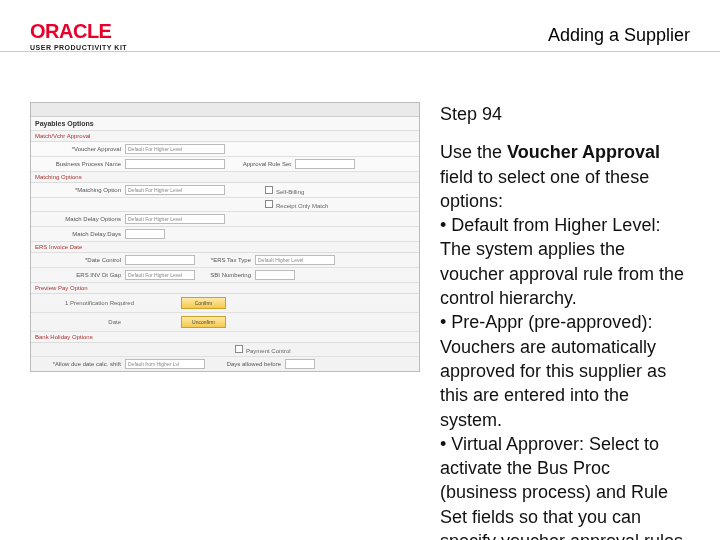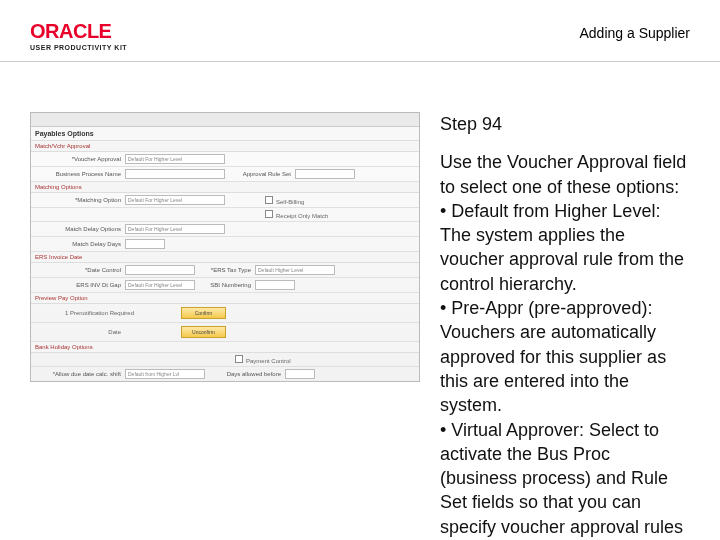--- a/index.html
+++ b/index.html
@@ -9,41 +9,41 @@
     font-family: Arial, Helvetica, sans-serif;
     font-size: 12px;
     background: #fff;
     color: #000;
     position: relative;
   }
   .header {
     display: flex;
     justify-content: space-between;
     align-items: flex-start;
-    padding: 20px 30px 10px 30px;
+    padding: 20px 30px 0 30px;
     border-bottom: 1px solid #ccc;
     gap: 8px;
   }
   .logo-block { display: flex; flex-direction: column; }
   .oracle-logo {
     font-family: "Arial Black", Arial, sans-serif;
     font-weight: 900;
     color: #e8002b;
     font-size: 20px;
     letter-spacing: -0.5px;
   }
   .oracle-sub {
     font-size: 7px;
     font-weight: bold;
     letter-spacing: 0.5px;
     color: #222;
     margin-top: 1px;
   }
   .page-title {
-    font-size: 14px;
+    font-size: 18px;
     color: #000;
     padding-top: 5px;
   }
   .content {
     display: flex;
     padding: 50px 30px 20px 30px;
     gap: 20px;
   }
   .screenshot {
     flex: 0 0 390px;
@@ -65,21 +65,21 @@
   .ss-title { background:#f8f8f8; color:#333; font-weight:bold; font-size:7px; padding:3px 4px; border-bottom:1px solid #ddd; }
   .right {
     flex: 1;
     font-size: 18px;
     line-height: 1.35;
     color: #111;
   }
   .step {
     margin-bottom: 14px;
   }
-  .right b { font-weight: normal; }
+  .right b { font-weight: bold; }
   .bullet { margin-top: 0; }
 </style>
 </head>
 <body>
 
 <div class="header">
   <div class="logo-block">
     <div class="oracle-logo">ORACLE</div>
     <div class="oracle-sub">USER PRODUCTIVITY KIT</div>
   </div>

